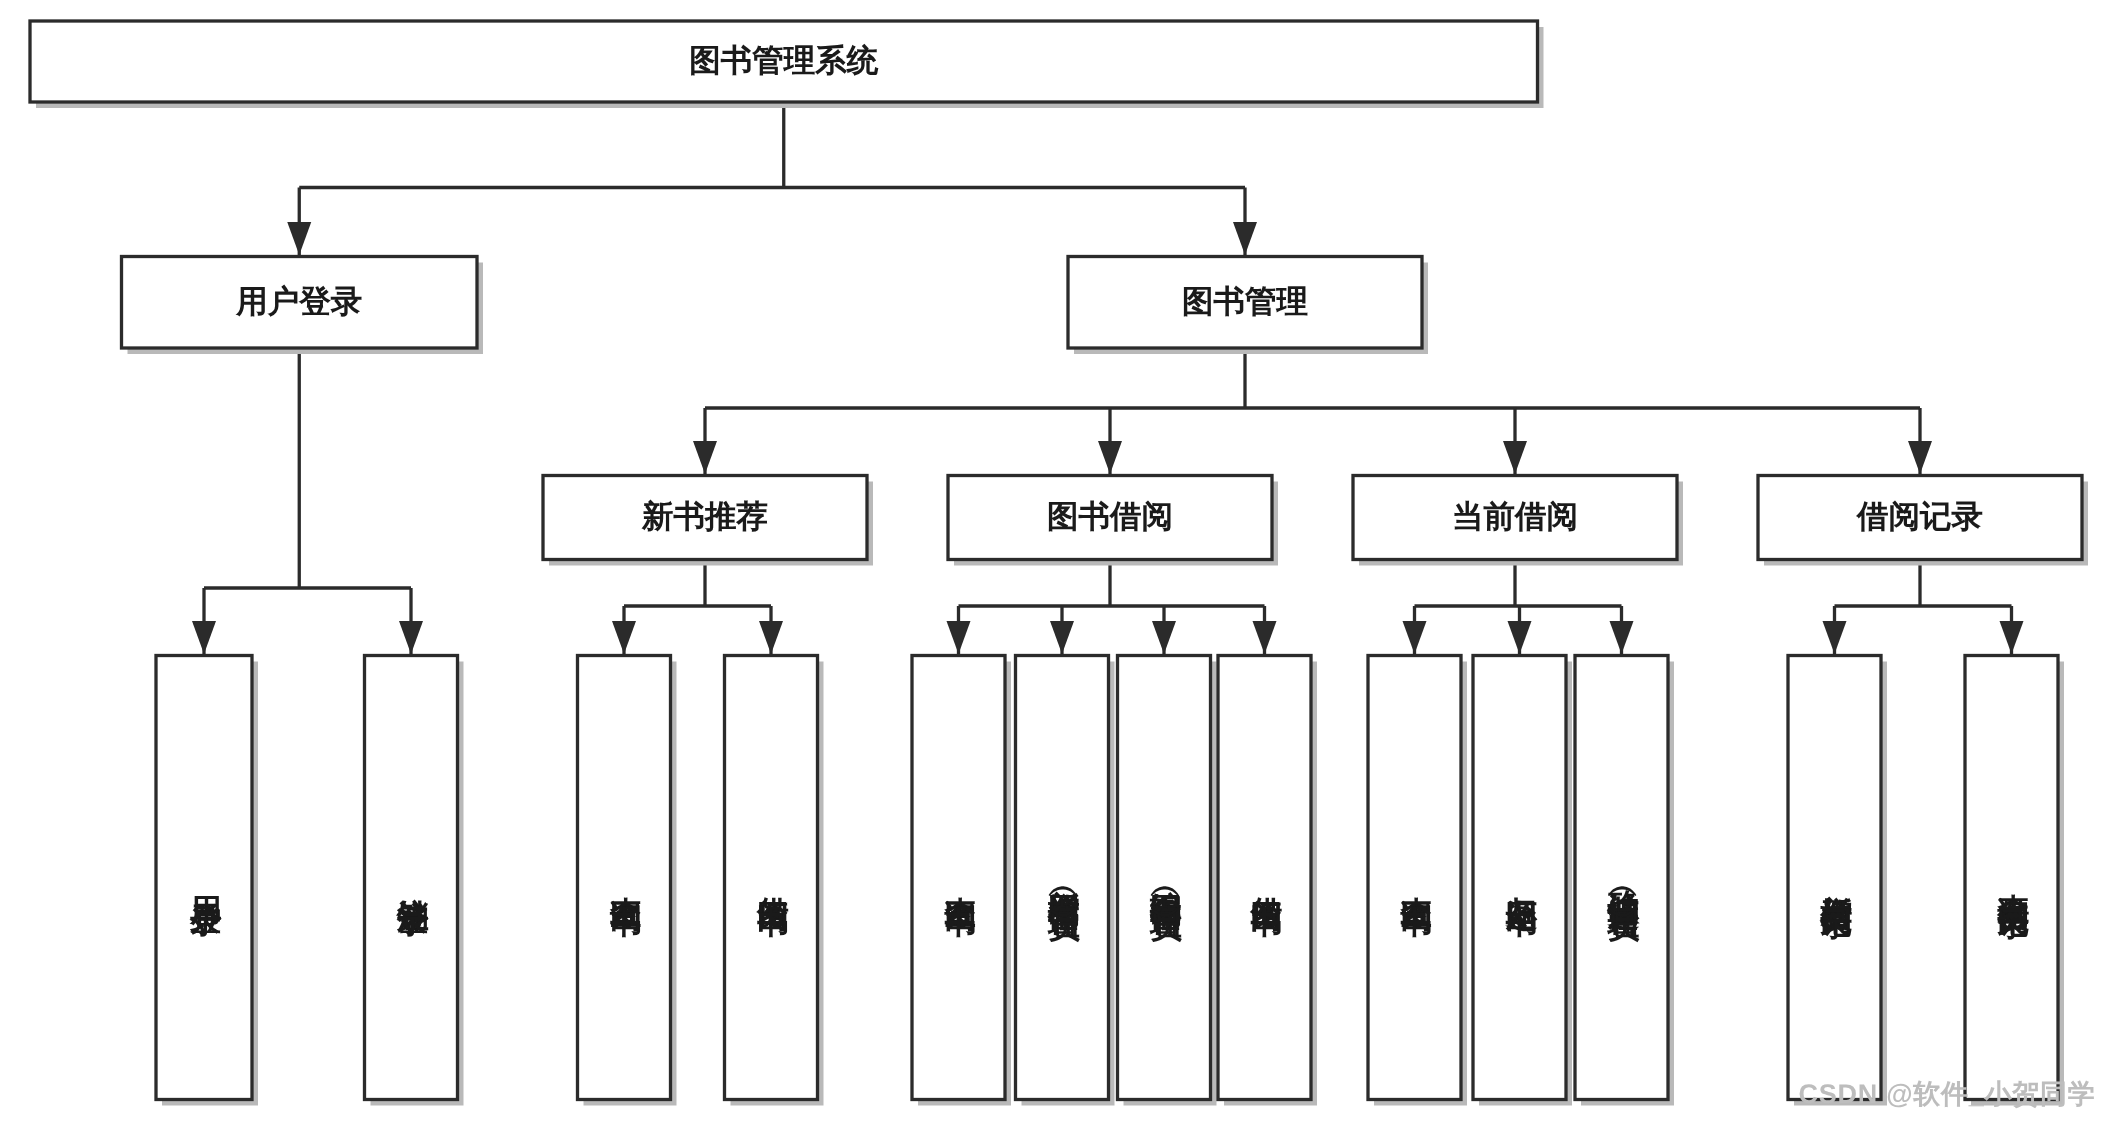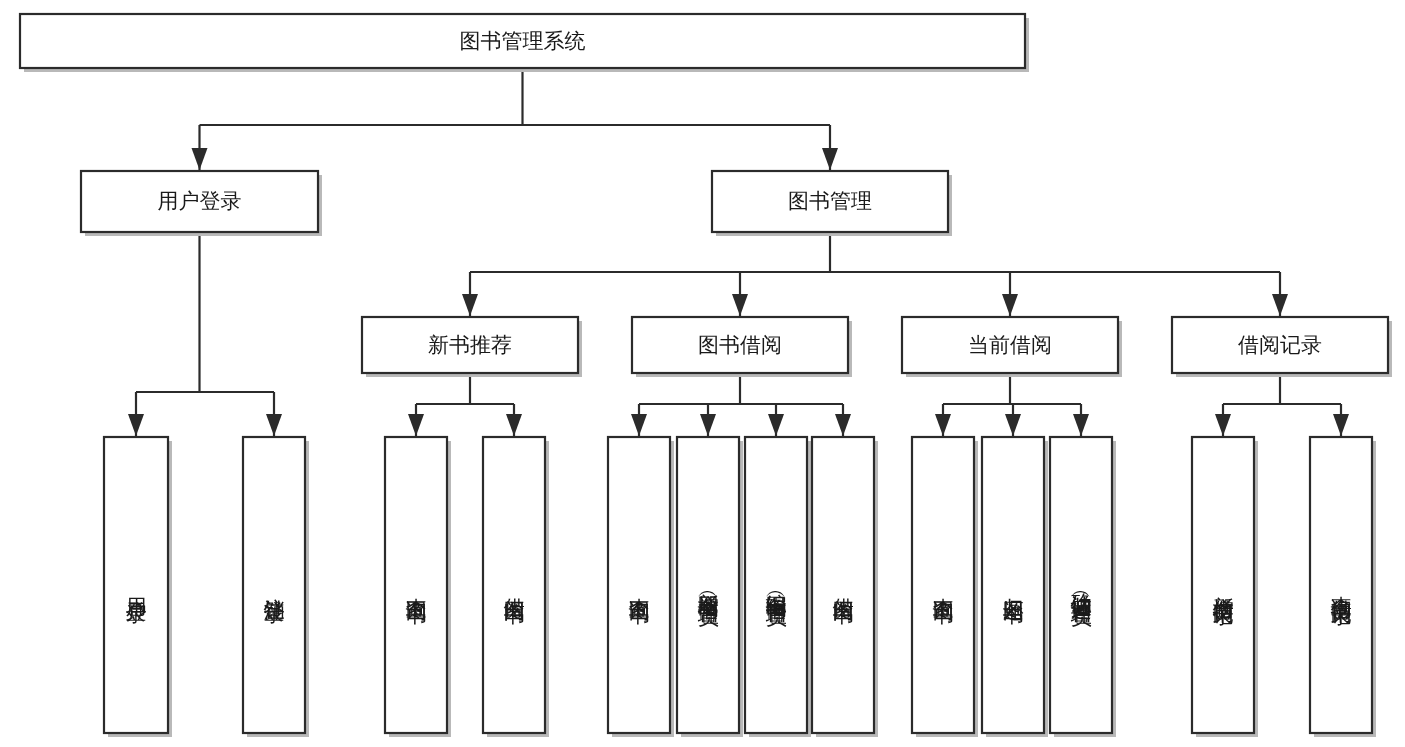--- a/index.html
+++ b/index.html
@@ -11,20 +11,21 @@
     width: 1405px;
     height: 747px;
     font-family: "Liberation Sans", "DejaVu Sans", sans-serif;
     overflow: hidden;
     position: relative;
   }
   #diagram-root {
     position: relative;
     width: 1405px;
     height: 747px;
+    font-weight: bold;
   }
   svg.flow {
     position: absolute;
     top: 0;
     left: 0;
     width: 1405px;
     height: 747px;
   }
   .node-box {
     fill: #ffffff;
@@ -225,13 +226,14 @@
         <span>确认归还（管理员）</span>
       </div>
       <div class="leaf-label-wrap" style="left: 1192px; top: 437px; width: 62px; height: 296px;">
         <span>新增借阅记录</span>
       </div>
       <div class="leaf-label-wrap" style="left: 1310px; top: 437px; width: 62px; height: 296px;">
         <span>查询借阅记录</span>
       </div>
     </div>
 
+  <div class="watermark">CSDN @软件_小贺同学</div>
 </div>
 
 </body></html>

